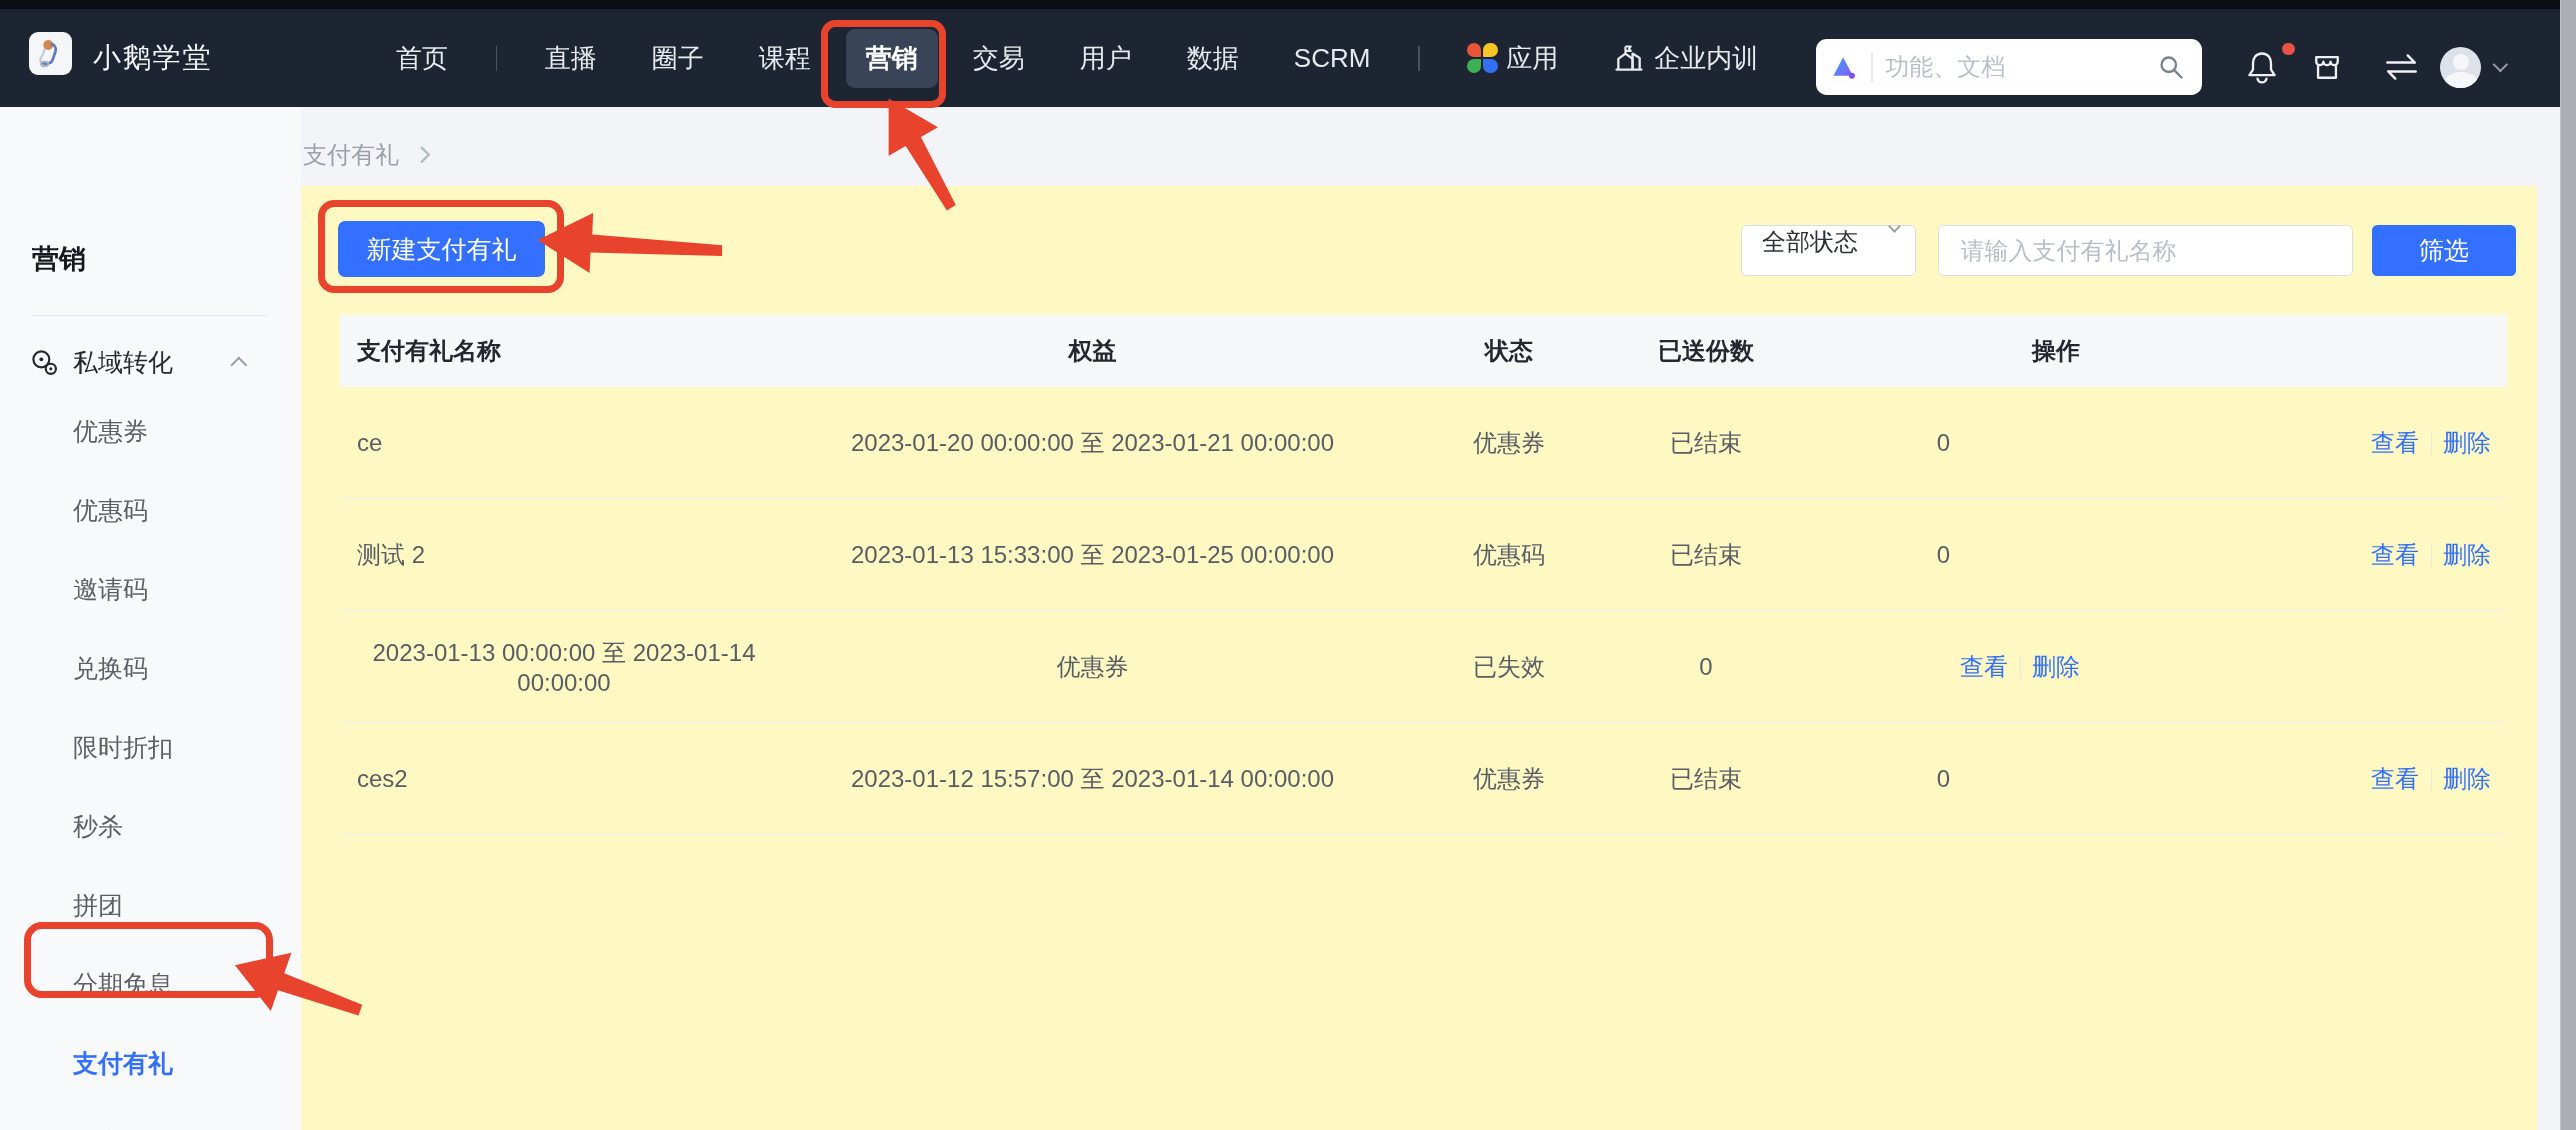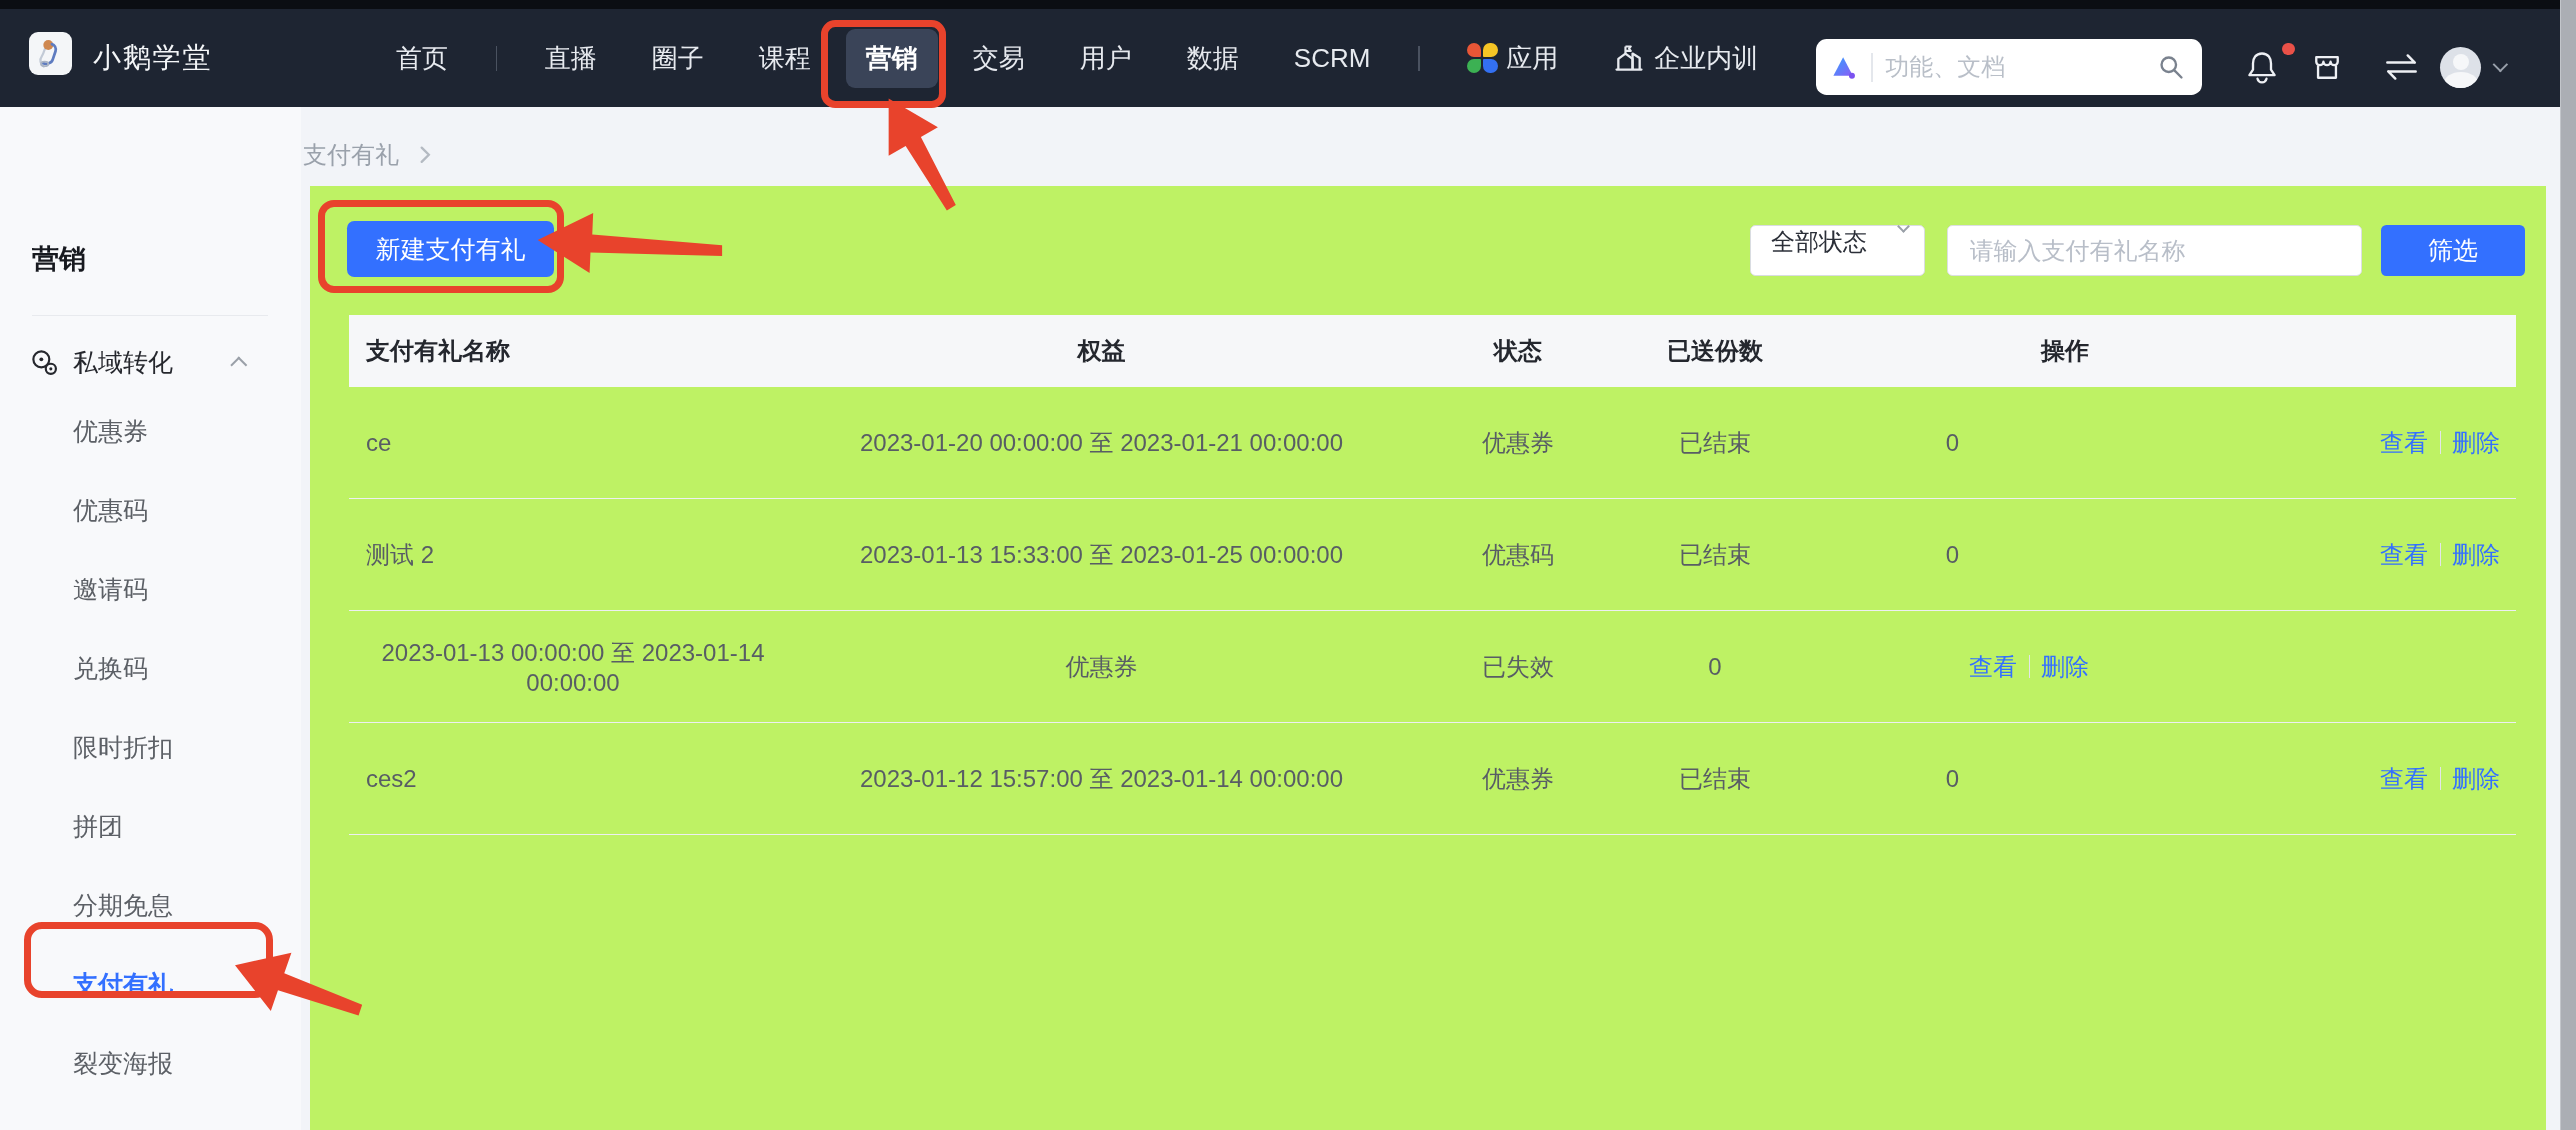--- a/index.html
+++ b/index.html
@@ -42,21 +42,21 @@
   .side-divider { position:absolute; left:32px; top:208px; width:236px; height:0.9px; background:#e8eaee; }
   .side-group { position:absolute; left:0; top:227px; width:301px; height:57px; cursor:pointer; }
   .side-group .gicon { position:absolute; left:30px; top:14.3px; }
   .side-group .glabel { position:absolute; left:73px; top:0; height:57px; display:flex; align-items:center; font-size:25px; color:#26282e; }
   .side-group .gchev { position:absolute; right:56px; top:25px; width:11.6px; height:11.6px; border-left:2.7px solid #9aa0a8; border-top:2.7px solid #9aa0a8; transform:rotate(45deg); }
   .side-items { position:absolute; left:0; top:285px; width:301px; }
   .side-item { height:79px; display:flex; align-items:center; padding-left:73px; font-size:25px; color:#5c6066; cursor:pointer; }
   .side-item.active { color:#3370ff; font-weight:600; }
   
   .breadcrumb { position:absolute; left:303px; top:136px; height:38px; display:flex; align-items:center; gap:20px; font-size:24px; color:#9aa1ab; cursor:pointer; }
-  .card { position:absolute; left:310px; top:186px; width:2236px; height:944px; background:#bef264; }
+  .card { position:absolute; left:301px; top:186px; width:2236px; height:944px; background:#fef9c3; }
   .btn-primary { position:absolute; display:flex; align-items:center; justify-content:center; background:#3370ff; color:#ffffff; border:none; border-radius:7.2px; font-size:25px; font-family:inherit; cursor:pointer; }
   .btn-create { left:37px; top:35px; width:207px; height:56px; }
   .btn-filter { left:2071px; top:39px; width:144px; height:51px; border-radius:5.4px; }
   .select { position:absolute; left:1440px; top:39px; width:175px; height:51px; border:1.8px solid #d9dce1; border-radius:5.4px; background:#fff; display:flex; justify-content:space-between; padding:0 16px 0 20px; font-size:24px; color:#2b2f38; cursor:pointer; }
   .select .chev { width:9px; height:9px; border-right:2.2px solid #9aa0a8; border-bottom:2.2px solid #9aa0a8; transform:rotate(45deg); margin-top:-4.5px; }
   .name-input { position:absolute; left:1637px; top:39px; width:415px; height:51px; border:1.8px solid #dcdee3; border-radius:5.4px; padding:0 21.5px; font-size:24px; color:#3b4049; font-family:inherit; outline:none; }
   .name-input::placeholder { color:#b8bec8; }
   
   .table { position:absolute; left:39px; top:129px; width:2167px; font-size:24px; }
   .tr { display:grid; grid-template-columns:448px 609px 224px 170px 305px 411px; align-items:center; }
@@ -216,20 +216,23 @@
     <div class="side-item">
         <span>邀请码</span>
       </div>
     <div class="side-item">
         <span>兑换码</span>
       </div>
     <div class="side-item">
         <span>限时折扣</span>
       </div>
     <div class="side-item">
+        <span>秒杀</span>
+      </div>
+    <div class="side-item">
         <span>拼团</span>
       </div>
     <div class="side-item">
         <span>分期免息</span>
       </div>
     <div class="side-item active">
         <span>支付有礼</span>
       </div>
     <div class="side-item">
         <span>裂变海报</span>

